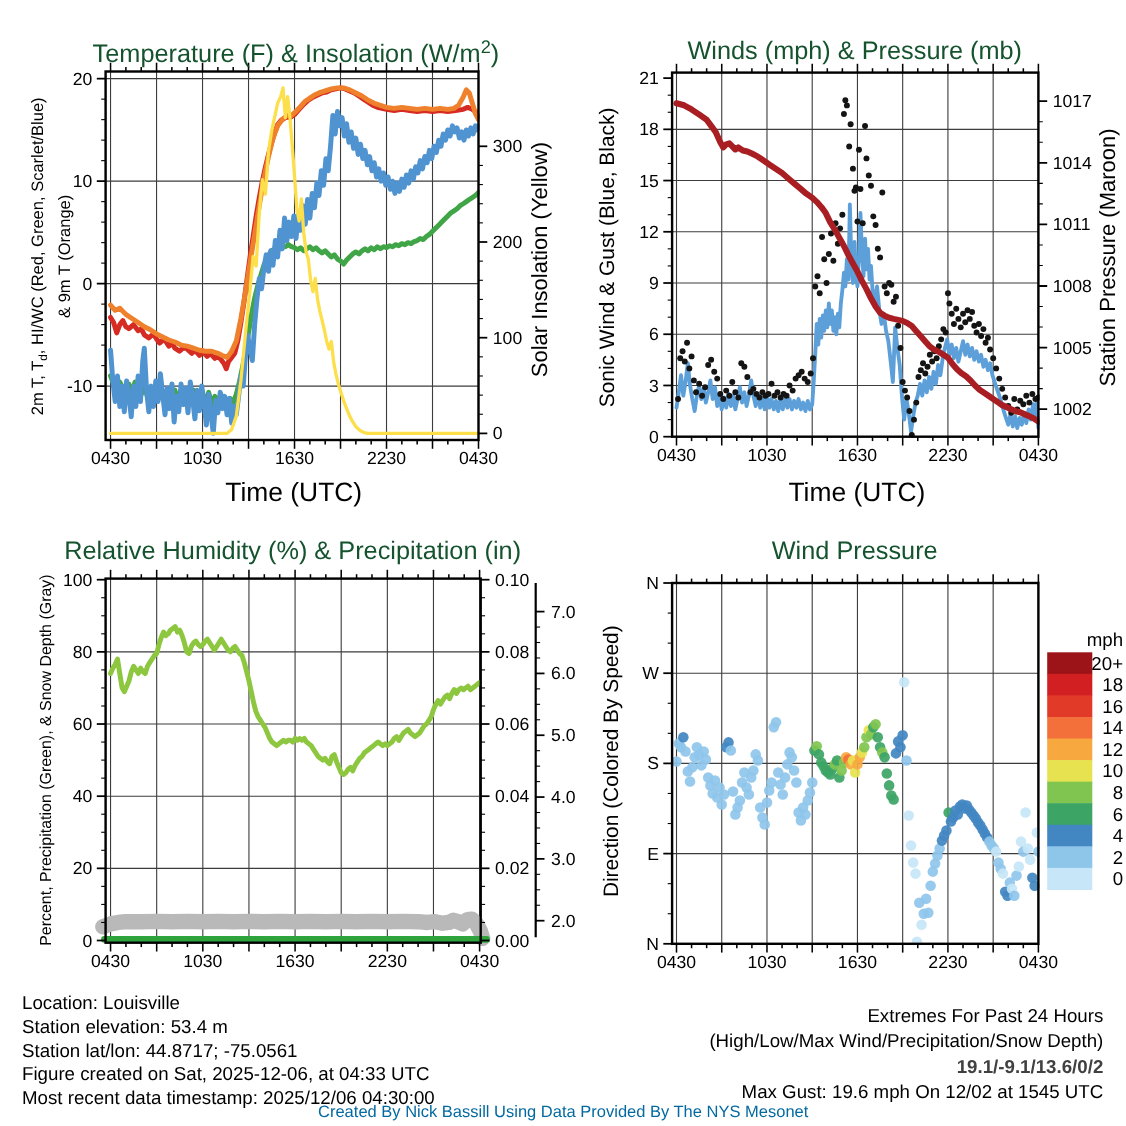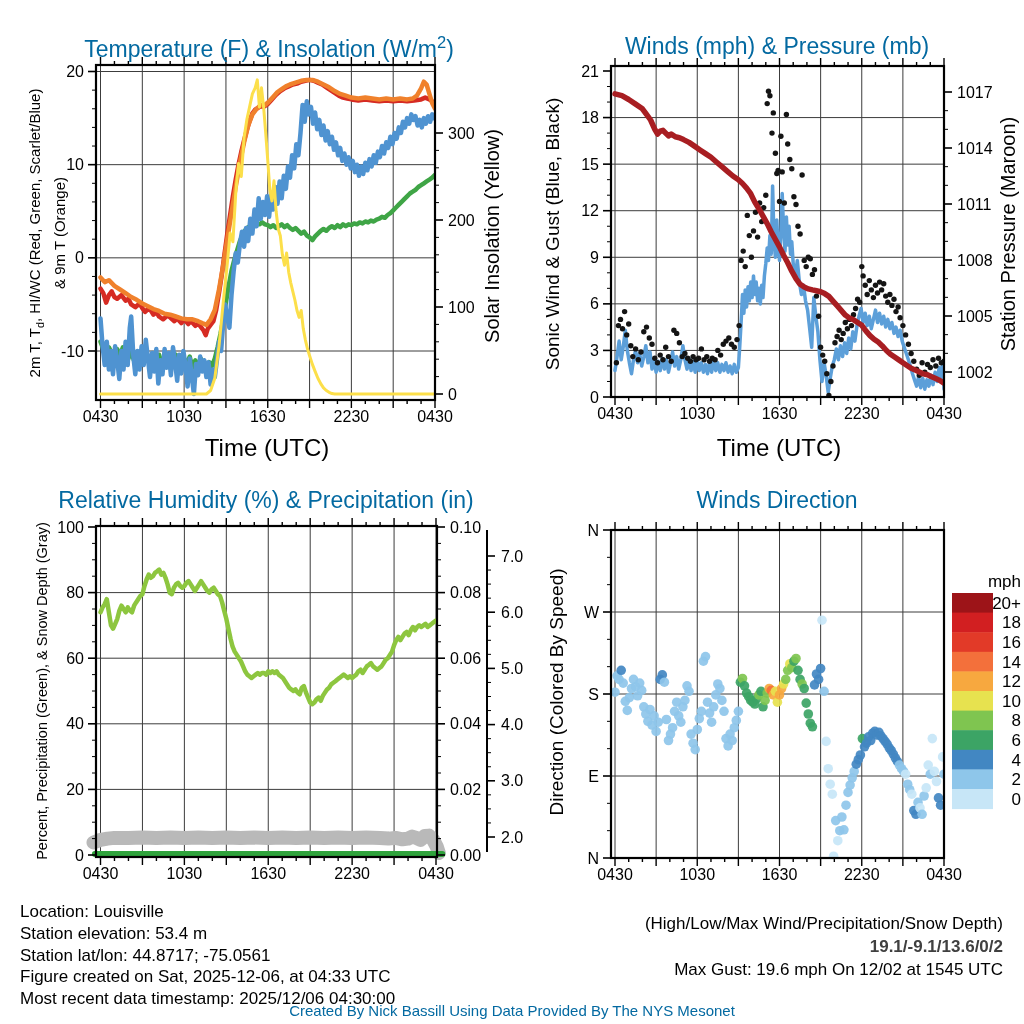--- a/index.html
+++ b/index.html
@@ -1,18 +1,18 @@
 <!DOCTYPE html>
 <html><head>
 <meta charset="utf-8">
 <style>
   html,body{margin:0;padding:0;background:#ffffff;}
   body{font-family:"Liberation Sans", sans-serif; color:#000;}
   .page{position:relative;width:1024px;height:1024px;background:#fff;overflow:hidden;}
-  .ptitle{position:absolute;transform:translateX(-50%);white-space:nowrap;font-size:23px;color:#0369a1;}
+  .ptitle{position:absolute;transform:translateX(-50%);white-space:nowrap;font-size:23px;color:#14532d;}
   .ptitle.small{font-size:23px;}
   .xlab{position:absolute;transform:translateX(-50%);white-space:nowrap;font-size:24px;}
   .vlabel{position:absolute;transform:translate(-50%,-50%) rotate(-90deg);white-space:nowrap;text-align:center;}
   .finfo{position:absolute;left:20px;top:901px;font-size:17px;line-height:21.8px;}
   .fext{position:absolute;right:21px;top:912px;font-size:17px;line-height:23px;text-align:right;}
   .fext .vals{font-weight:bold;}
   .credit{position:absolute;left:0;top:1002px;width:100%;text-align:center;font-size:15px;}
   sup{font-size:0.72em;} sub{font-size:0.72em;}
 </style>
 </head>
@@ -883,21 +883,21 @@
         <text x="1021" y="785.1999999999999" text-anchor="end" font-size="17" fill="#000" font-family="&quot;Liberation Sans&quot;, sans-serif">2</text>
         <rect x="952" y="789" width="41" height="20.1" fill="#c7e6f7"></rect>
         <text x="1021" y="804.8" text-anchor="end" font-size="17" fill="#000" font-family="&quot;Liberation Sans&quot;, sans-serif">0</text>
       </g>
     </svg>
 
   
   <div class="ptitle" style="left:269px;top:33px;"><span>Temperature (F) &amp; Insolation (W/m</span><sup>2</sup><span>)</span></div>
   <div class="ptitle" style="left:777px;top:33px;">Winds (mph) &amp; Pressure (mb)</div>
   <div class="ptitle small" style="left:266px;top:487px;">Relative Humidity (%) &amp; Precipitation (in)</div>
-  <div class="ptitle small" style="left:777px;top:487px;">Winds Direction</div>
+  <div class="ptitle small" style="left:777px;top:487px;">Wind Pressure</div>
 
   
   <div class="xlab" style="left:267px;top:434px;">Time (UTC)</div>
   <div class="xlab" style="left:779px;top:434px;">Time (UTC)</div>
 
   
   <div class="vlabel" style="left:47px;top:233px;font-size:15px;line-height:19px;">
     <div><span>2m T, T</span><sub>d</sub><span>, HI/WC (Red, Green, Scarlet/Blue)</span></div>
     <div>&amp; 9m T (Orange)</div>
   </div>
@@ -911,19 +911,20 @@
   <div class="finfo">
     <div>Location: Louisville</div>
     <div>Station elevation: 53.4 m</div>
     <div>Station lat/lon: 44.8717; -75.0561</div>
     <div>Figure created on Sat, 2025-12-06, at 04:33 UTC</div>
     <div>Most recent data timestamp: 2025/12/06 04:30:00</div>
   </div>
 
   
   <div class="fext">
+    <div>Extremes For Past 24 Hours</div>
     <div>(High/Low/Max Wind/Precipitation/Snow Depth)</div>
     <div class="vals" style="color: #404040;">19.1/-9.1/13.6/0/2</div>
     <div>Max Gust: 19.6 mph On 12/02 at 1545 UTC</div>
   </div>
 
   <div class="credit" style="color: #0369a1;">Created By Nick Bassill Using Data Provided By The NYS Mesonet</div>
 </div>
 
 </body></html>

